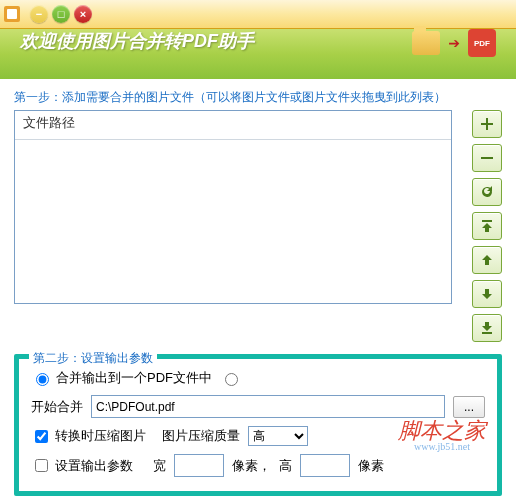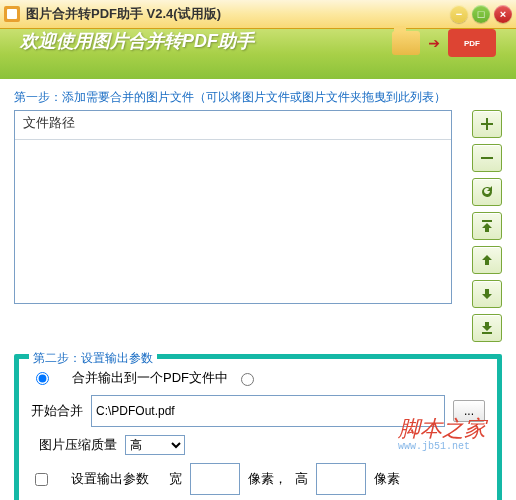--- a/index.html
+++ b/index.html
@@ -9,50 +9,49 @@
 .win-btn{width:18px;height:18px;border-radius:9px;margin-left:4px;display:flex;align-items:center;justify-content:center;color:#fff;font-weight:bold;font-size:11px;cursor:pointer;box-shadow:inset 0 1px 1px rgba(255,255,255,.5),0 1px 1px rgba(0,0,0,.2)}
 .win-min{background:linear-gradient(#f7e07a,#e8c94a)}
 .win-max{background:linear-gradient(#8fd14f,#6bb12e)}
 .win-close{background:linear-gradient(#e85a5a,#c02020)}
 .banner{height:50px;background:linear-gradient(#c8e070,#a8d048,#8bc23a);display:flex;align-items:flex-start;padding:0 20px;position:relative}
 .banner-text{color:#fff;font-size:18px;font-style:italic;font-weight:bold;text-shadow:1px 1px 2px rgba(0,0,0,.3)}
 .banner-icons{position:absolute;right:20px;display:flex;align-items:center;gap:8px}
 .folder-icon{width:28px;height:24px;background:linear-gradient(#fad877,#e8b946);border-radius:3px;position:relative}
 .folder-icon::before{content:"";position:absolute;top:-5px;left:2px;width:12px;height:5px;background:#fad877;border-radius:2px 2px 0 0}
 .arrow-r{color:#c02020;font-size:14px}
-.pdf-badge{width:48px;height:28px;background:#d43;border-radius:4px;display:flex;align-items:center;justify-content:center;color:#fff;font-size:8px;font-weight:bold}
+.pdf-badge{width:28px;height:28px;background:#d43;border-radius:4px;display:flex;align-items:center;justify-content:center;color:#fff;font-size:8px;font-weight:bold}
 .body-area{padding:10px 14px;background:#fff}
 .step-label{color:#1a6dc4;font-size:12px;margin-bottom:4px}
 .step1-row{display:flex;gap:20px}
 .filelist{flex:1;border:1px solid #7a9fc6;height:194px;background:#fff;box-sizing:border-box}
 .filelist-header{height:22px;border-bottom:1px solid #d0d8e0;padding:3px 8px;font-size:13px;color:#333;background:#fff}
 .side-btns{display:flex;flex-direction:column;gap:6px}
 .side-btn{width:28px;height:26px;border:1px solid #7aa83a;border-radius:3px;background:linear-gradient(#f5fae8,#e0edc4);display:flex;align-items:center;justify-content:center;color:#4a7a1a;cursor:pointer;box-shadow:inset 0 1px 0 #fff}
 .side-btn svg{width:16px;height:16px;fill:#4a7a1a}
 .step2-box{border:5px solid #14b8a6;border-radius:2px;margin-top:12px;padding:10px 12px 6px;position:relative}
 .step2-legend{position:absolute;top:-9px;left:10px;background:#fff;padding:0 4px;color:#1a6dc4;font-size:12px}
 .row{display:flex;align-items:center;gap:8px;margin-bottom:8px;font-size:13px}
-.row label{display:flex;align-items:flex-start;gap:20px}
-input[type=text]{border:1px solid #7a9fc6;height:32px;padding:1px 4px;font-size:12px;box-sizing:border-box}
+.row label{display:flex;align-items:center;gap:4px}
+input[type=text]{border:1px solid #7a9fc6;height:23px;padding:1px 4px;font-size:12px;box-sizing:border-box}
 select{border:1px solid #7a9fc6;height:20px;font-size:12px;background:#fff}
 .btn{border:1px solid #a8a8a8;background:linear-gradient(#fff,#e8e8e8);padding:2px 10px;font-size:12px;border-radius:2px;cursor:pointer;height:22px}
 .bottom-btns{display:flex;gap:10px;justify-content:flex-end;margin-top:8px}
 .bottom-btns .btn{padding:3px 14px;height:24px}
-.watermark{position:absolute;right:30px;bottom:48px;color:#d43;font-family:Liberation Mono, monospace;font-size:22px;font-style:italic;pointer-events:none;text-align:left;line-height:1}
+.watermark{position:absolute;right:30px;bottom:48px;color:#d43;font-family:Liberation Serif, serif;font-size:22px;font-style:italic;pointer-events:none;text-align:center;line-height:1}
 .watermark-url{color:#88b8e8;font-size:10px;font-style:normal}
 </style>
 </head>
 <body>
 
 <div class="titlebar">
   <svg class="titlebar-icon" viewBox="0 0 16 16">
       <rect width="16" height="16" rx="2" fill="#e8a030"></rect>
       <rect x="3" y="3" width="10" height="10" fill="#fff" rx="1"></rect>
     </svg>
-  <span class="titlebar-text">图片合并转PDF助手  V2.4(试用版)</span>
   <div class="win-btn win-min">−</div>
   <div class="win-btn win-max">□</div>
   <div class="win-btn win-close">×</div>
 </div>
 
 <div class="banner">
   <span class="banner-text">欢迎使用图片合并转PDF助手</span>
   <div class="banner-icons">
     <div class="folder-icon"></div>
     <span class="arrow-r">➔</span>
@@ -117,20 +116,24 @@
       <label>
           <input type="radio" name="outmode" style="">
         </label>
     </div>
     <div class="row">
       <span>开始合并</span>
       <input type="text" style="flex: 1 1 0%;" value="C:\PDFOut.pdf">
       <button class="btn">...</button>
     </div>
     <div class="row">
+      <label>
+          <input type="checkbox" checked="" style="">
+          <span>转换时压缩图片</span>
+        </label>
       <span style="margin-left:8px">图片压缩质量</span>
       <select style="width:60px"><option>高</option></select>
     </div>
     <div class="row">
       <label>
           <input type="checkbox" style="">
           <span>设置输出参数</span>
         </label>
       <span style="margin-left:12px">宽</span>
       <input type="text" style="width: 50px;">

